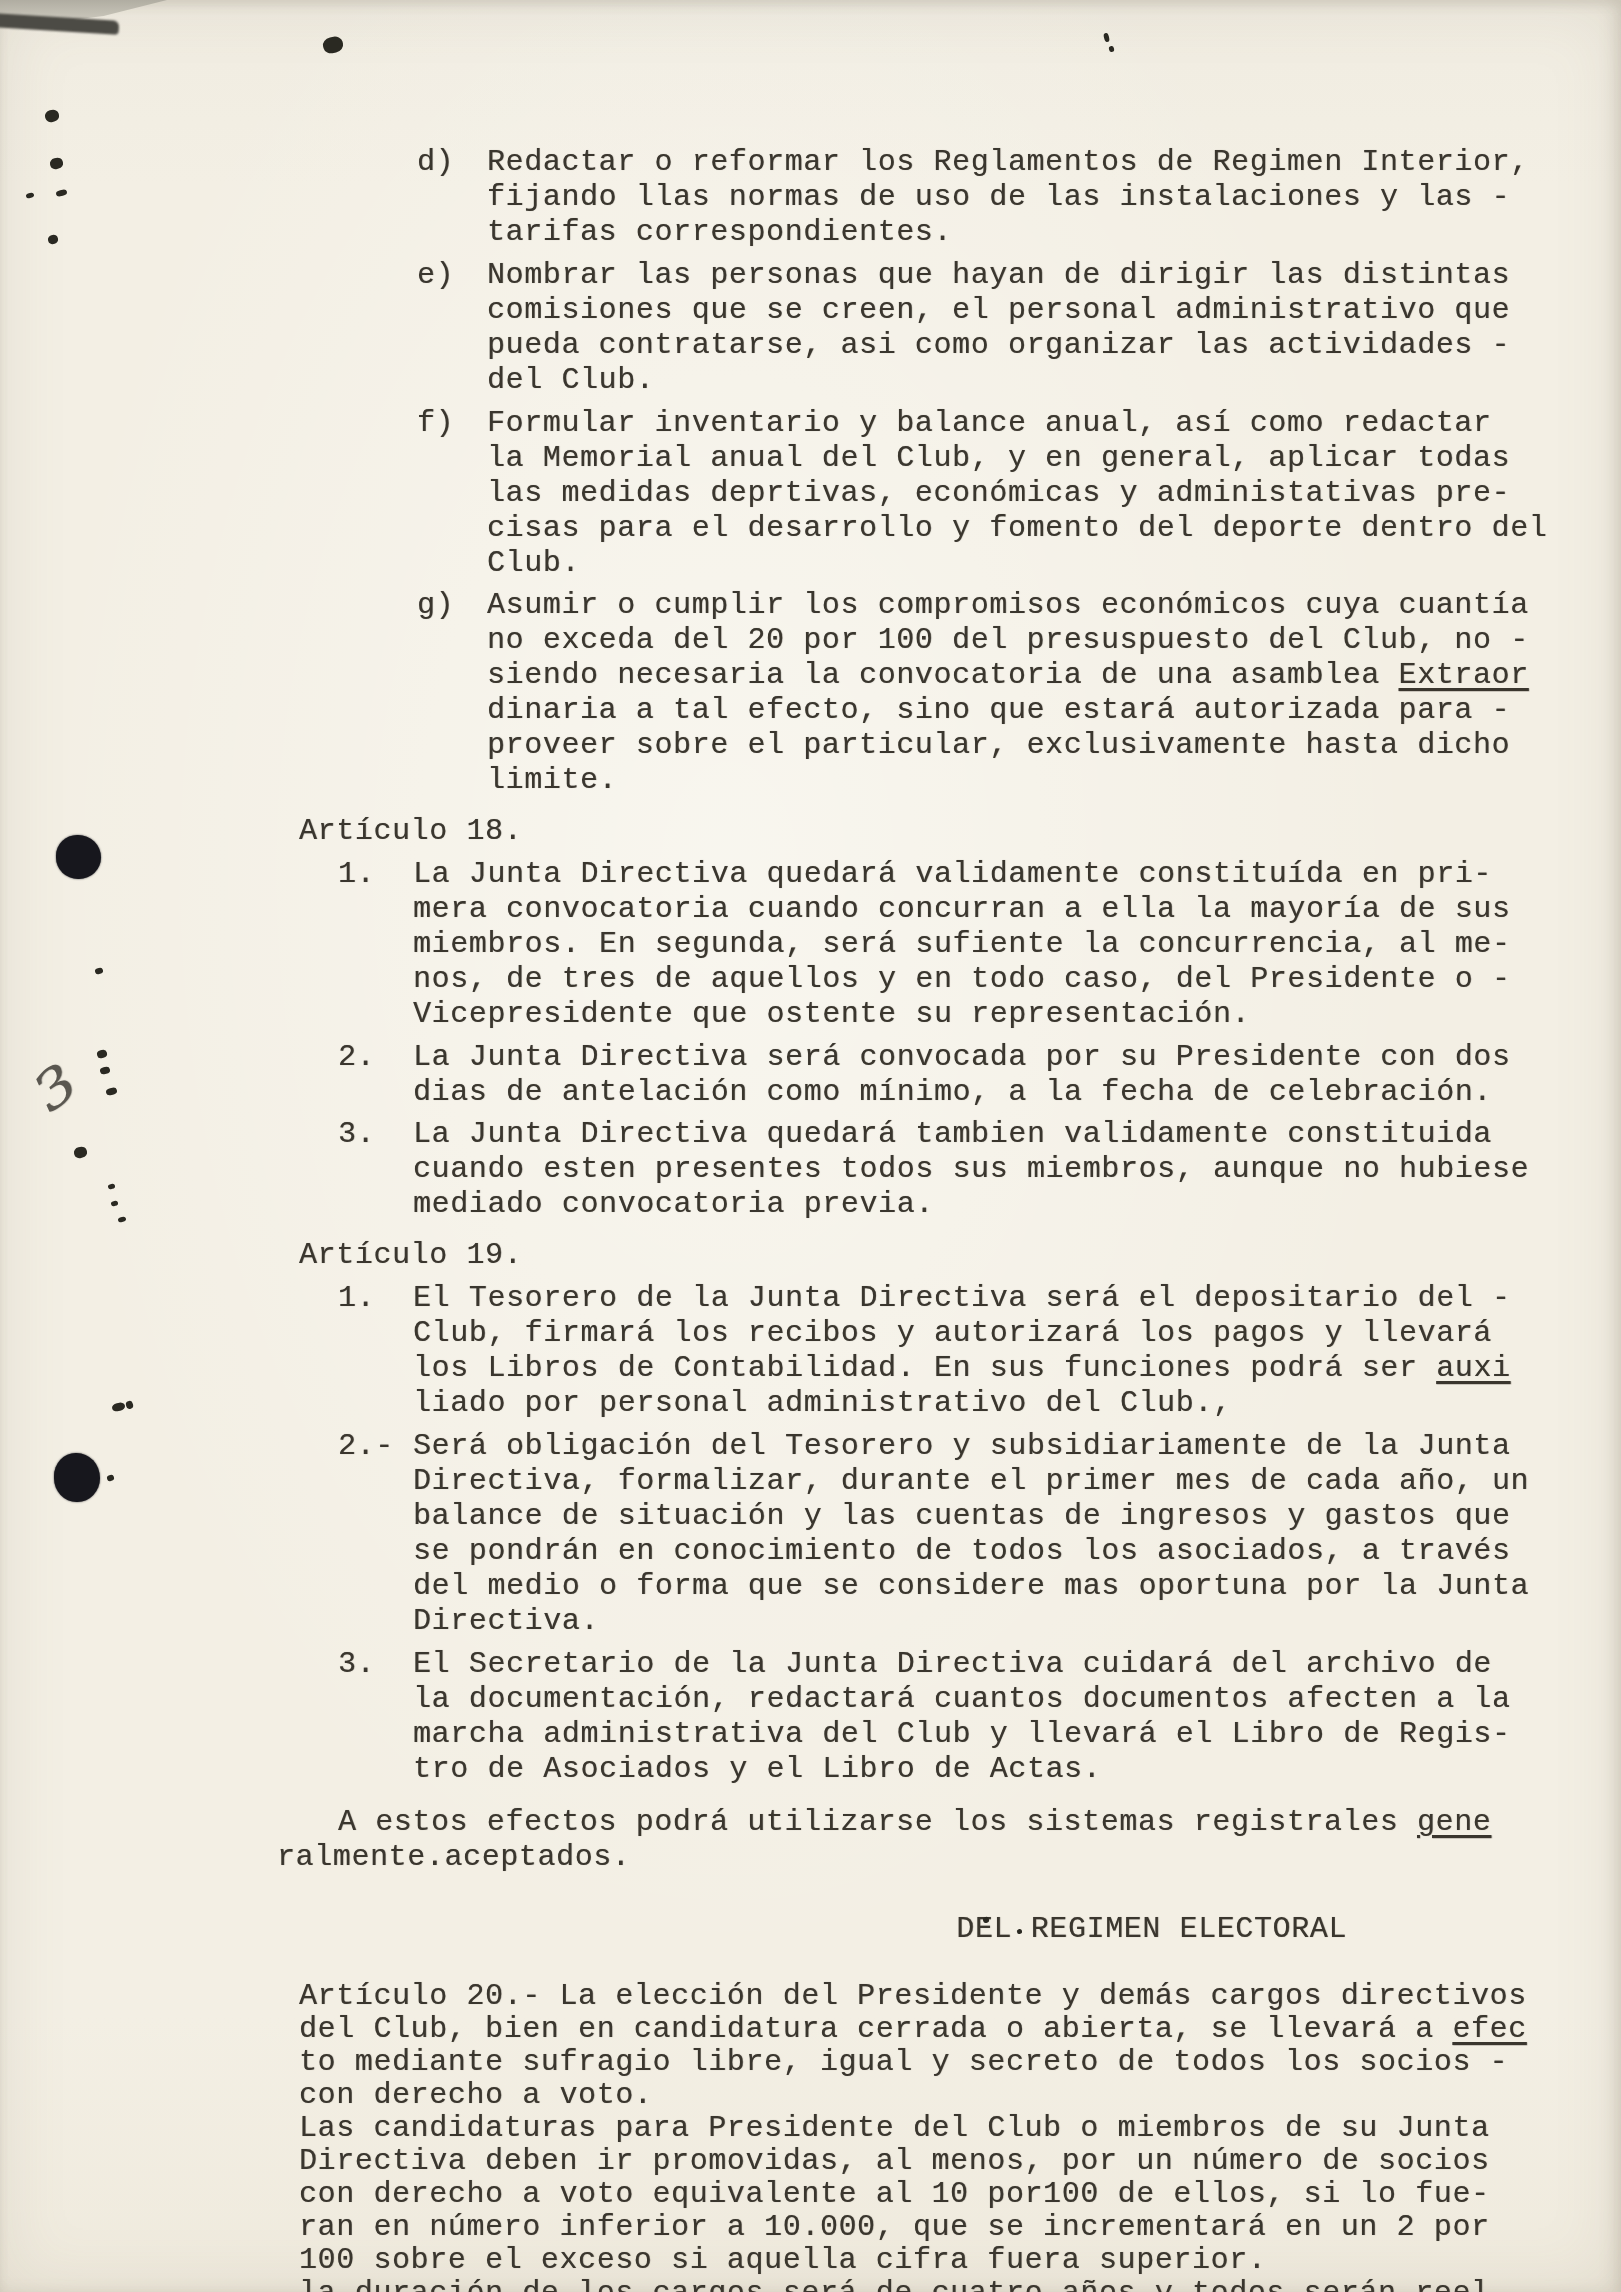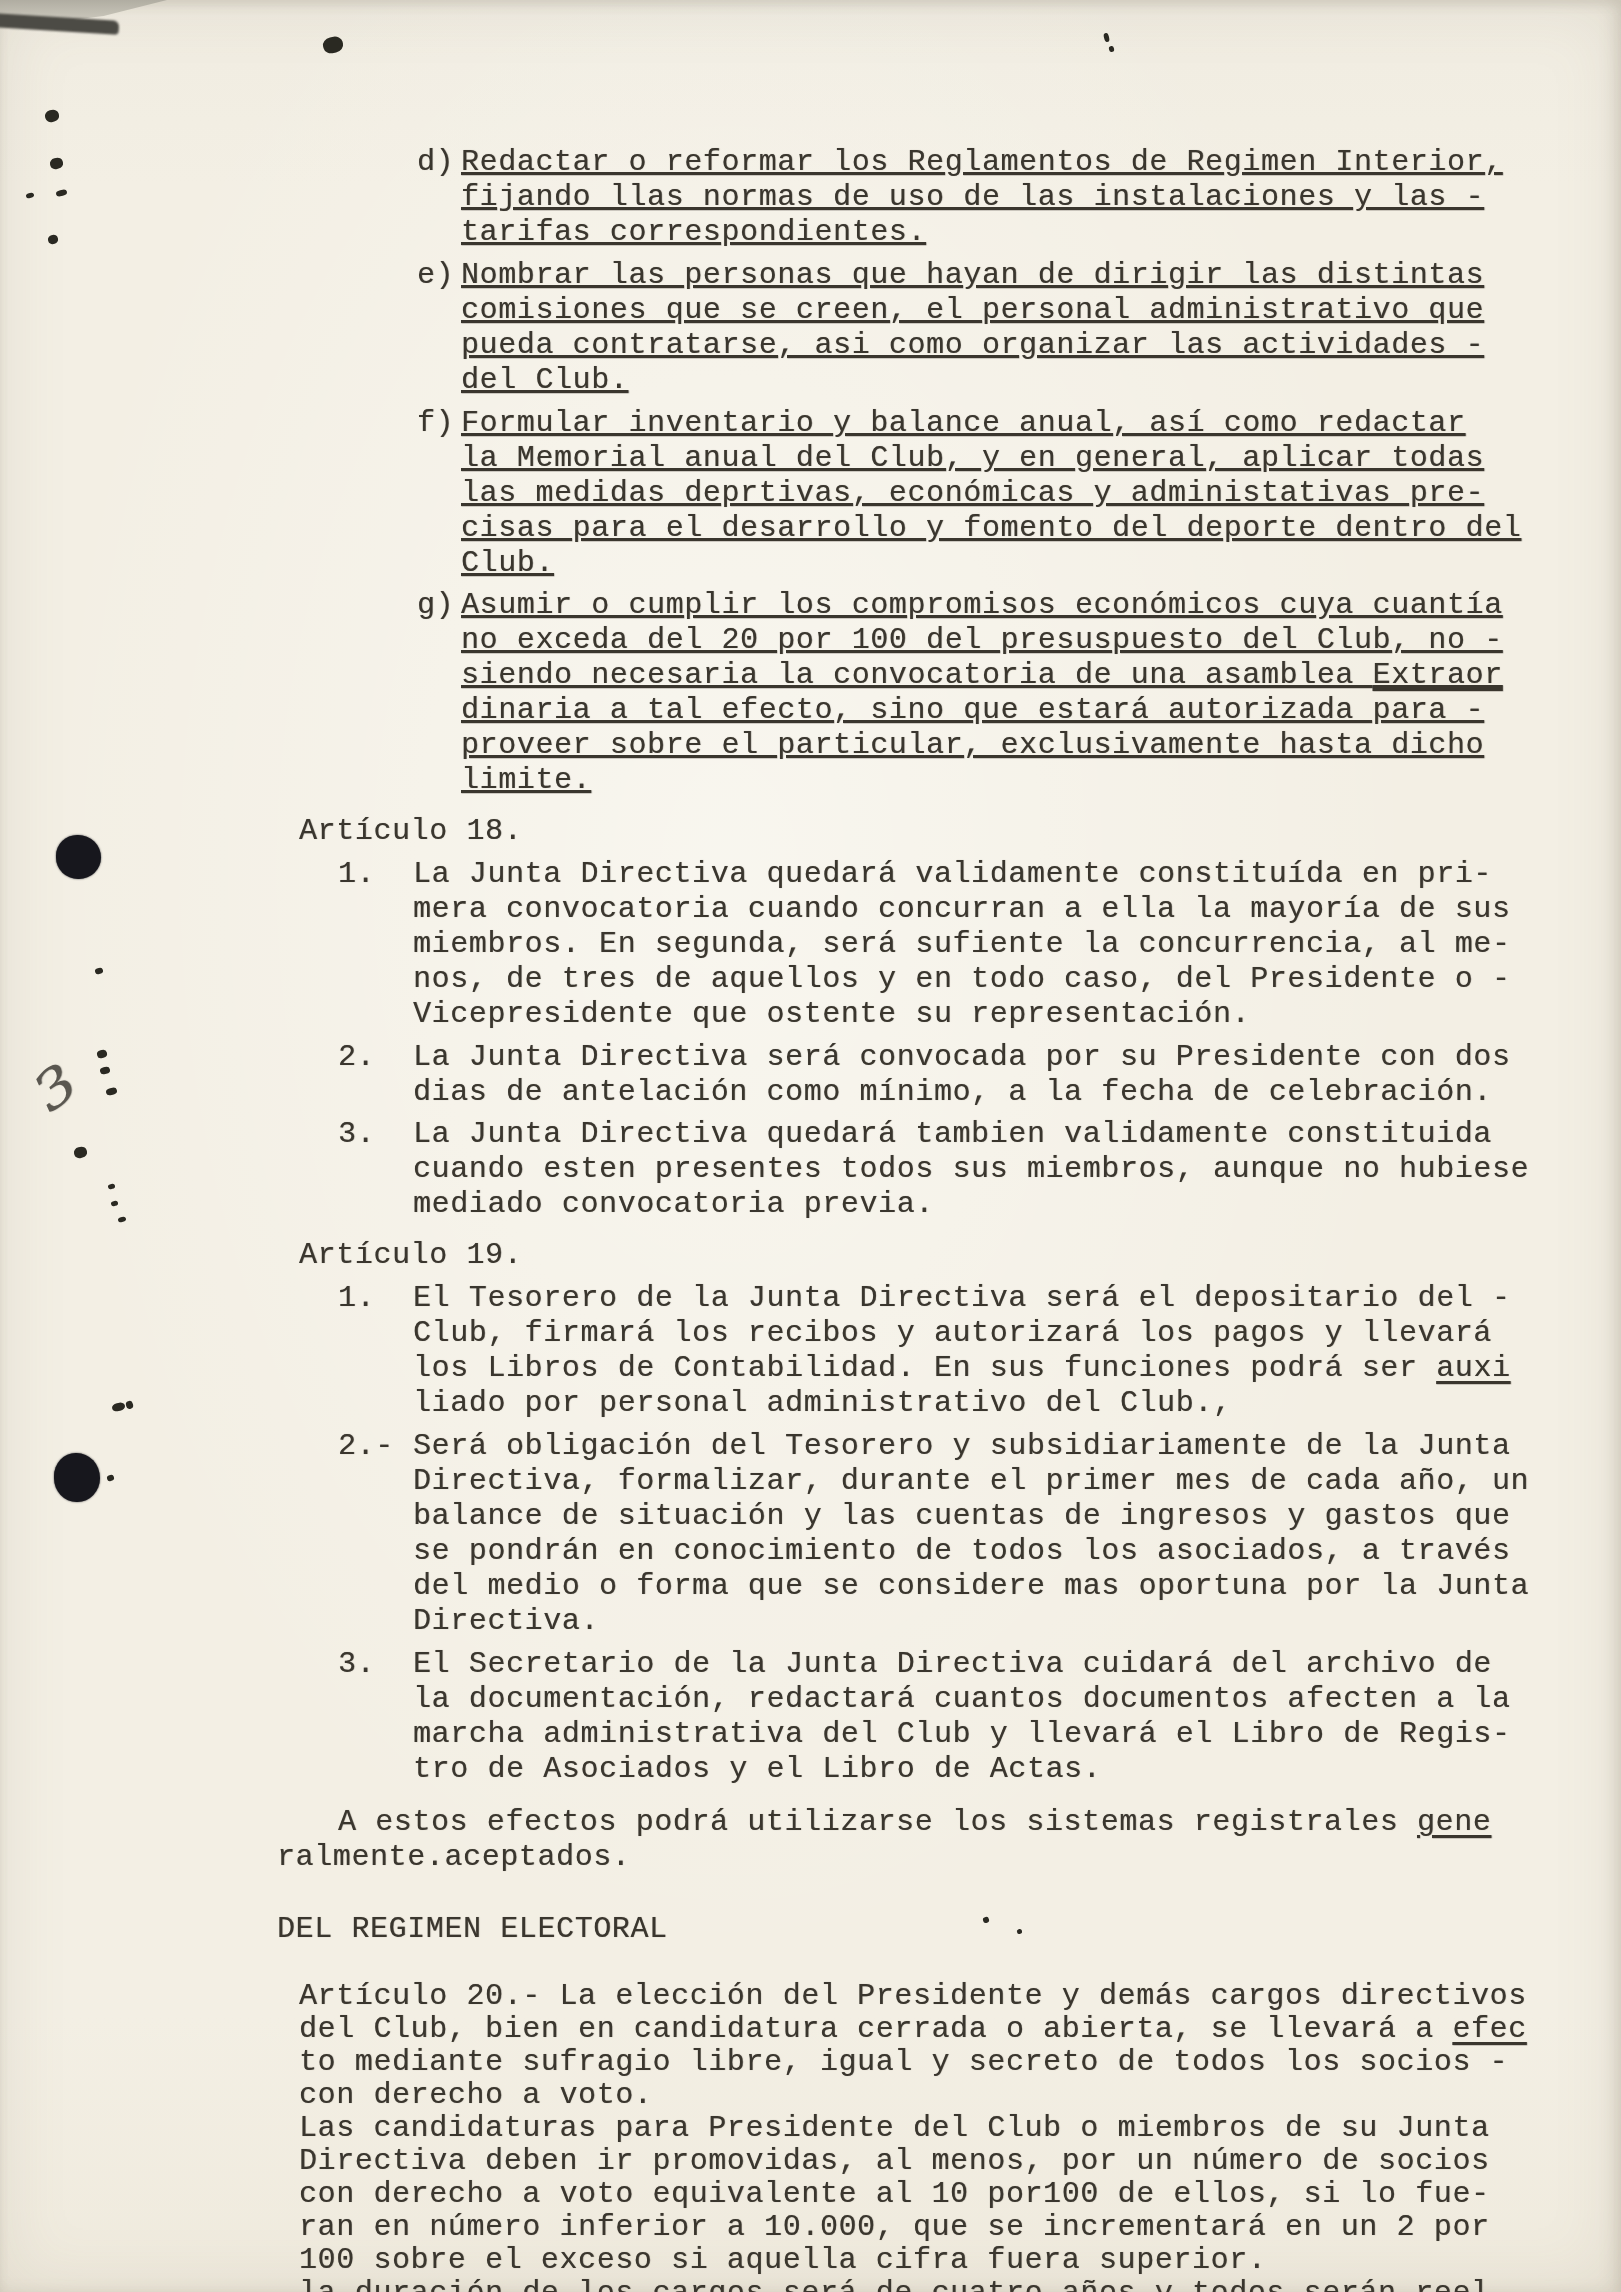--- a/index.html
+++ b/index.html
@@ -35,29 +35,29 @@
     position:absolute; top:0; left:0; right:0;
     display:flex; flex-direction:column; align-items:stretch;
     font-size:30px; line-height:35px; letter-spacing:0.6px;
     text-shadow:0.4px 0.4px 0.7px rgba(52,48,40,0.55);
     white-space:pre;
   }
   .blk { position:relative; margin-top:7.8px; }
   .blk:first-child { margin-top:145px; }
   .item-letter { margin-left:417px; }
   .item-letter .lbl { position:absolute; left:0; top:0; }
-  .item-letter .line { margin-left:44px;text-decoration:underline; }
+  .item-letter .line { margin-left:70px; }
   .item-number { margin-left:338px; }
   .item-number .lbl { position:absolute; left:0; top:0; }
   .item-number .line { margin-left:75px; }
   .item-number.run-on .line:first-child { margin-left:56px; }
   .article-heading { margin-left:299px; margin-top:15.7px; }
   .paragraph-indent { margin-left:277px; }
   .paragraph-indent .line:first-child { margin-left:61px;margin-top:11px; }
-  .section-heading { margin-left:277px; margin-top:37px; width:1070px; text-align:left; }
+  .section-heading { margin-left:277px; margin-top:37px; width:1070px; text-align:right; }
   .paragraph-block { margin-left:299px; margin-top:33px; line-height:33px; }
   .u-tail { text-decoration:underline; text-underline-offset:4.9px; }
   
   .artifact { position:absolute; }
   .hole { background:#17171d; border-radius:48% 52% 50% 50%; box-shadow:0 0 2px rgba(20,20,28,.8); }
   .speck { background:#2a2922; border-radius:45%; transform:rotate(-14deg); }
   .scribble {
     font-family:"DejaVu Serif",serif; font-style:italic;
     color:#403d37; opacity:.85;
     transform:rotate(-38deg) scaleX(1.25);

